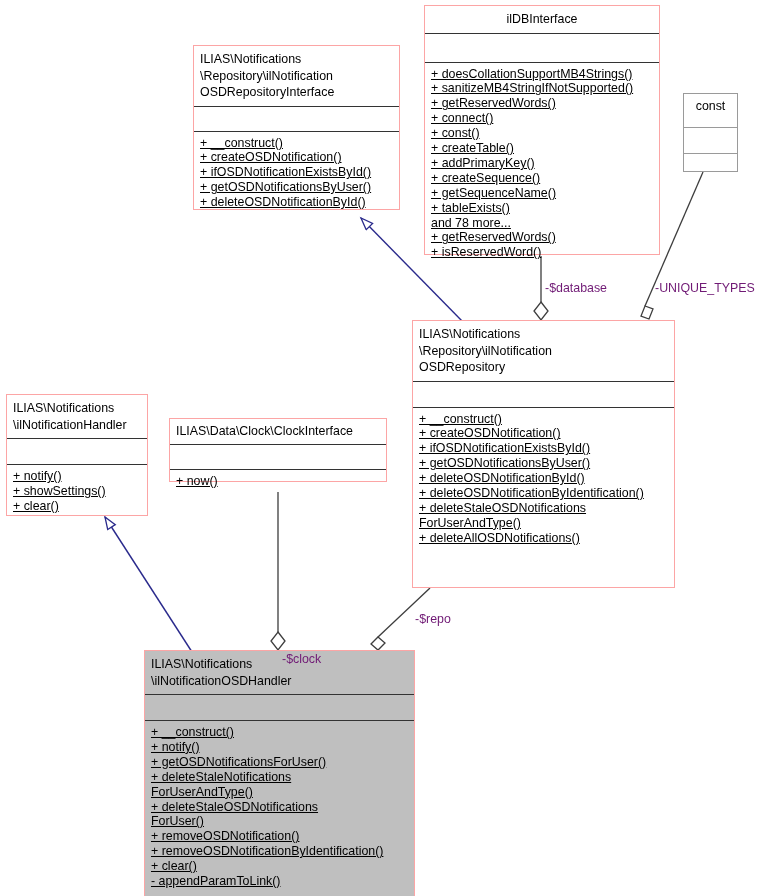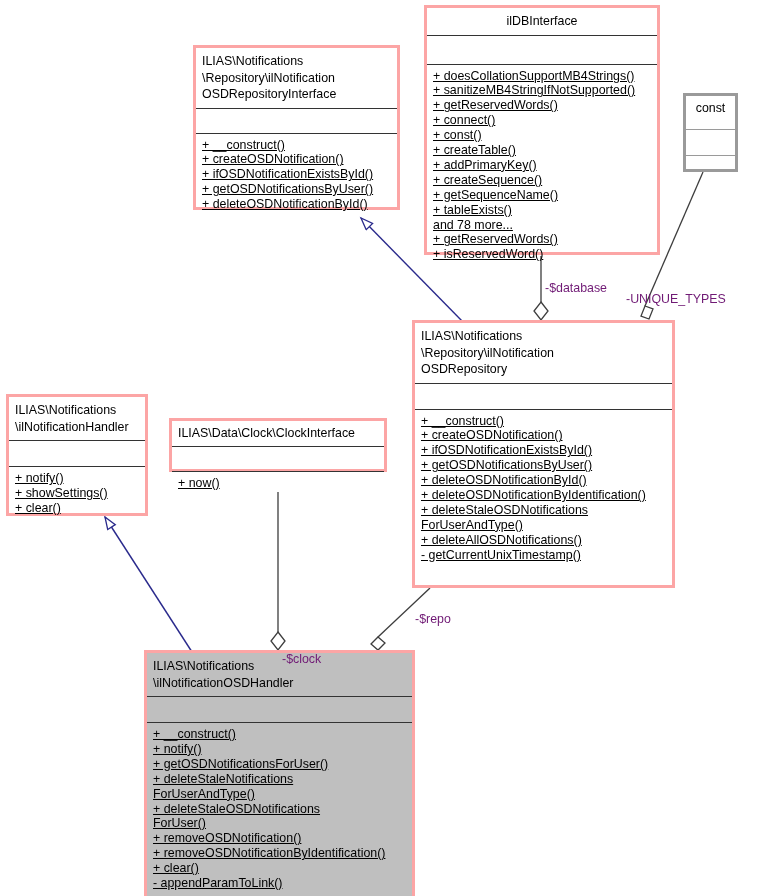--- a/index.html
+++ b/index.html
@@ -20,21 +20,21 @@
     left: 0;
     top: 0;
     width: 775px;
     height: 896px;
     pointer-events: none;
   }
   .umlbox {
     position: absolute;
     box-sizing: border-box;
     background: #ffffff;
-    border: 3px solid #fca5a5;
+    border: 1px solid #fca5a5;
     z-index: 5;
   }
   .umlbox.filled {
     background: #bfbfbf;
   }
   .umlbox.faint {
     border-color: #9a9a9a;
   }
   .sec {
     box-sizing: border-box;
@@ -165,36 +165,35 @@
     <div class="sec methods">
       <div class="mrow">+ __construct()</div>
       <div class="mrow">+ createOSDNotification()</div>
       <div class="mrow">+ ifOSDNotificationExistsById()</div>
       <div class="mrow">+ getOSDNotificationsByUser()</div>
       <div class="mrow">+ deleteOSDNotificationById()</div>
       <div class="mrow">+ deleteOSDNotificationByIdentification()</div>
       <div class="mrow">+ deleteStaleOSDNotifications
 ForUserAndType()</div>
       <div class="mrow">+ deleteAllOSDNotifications()</div>
-      <div class="mrow">- getCurrentUnixTimestamp()</div>
     </div>
   </div>
 
   <div class="umlbox" style="left:6px; top:394px; width:142px; height:122px;">
     <div class="sec title" style="text-align:left;">ILIAS\Notifications
 \ilNotificationHandler</div>
     <div class="sec attrs" style="height:26px;"></div>
     <div class="sec methods">
       <div class="mrow">+ notify()</div>
       <div class="mrow">+ showSettings()</div>
       <div class="mrow">+ clear()</div>
     </div>
   </div>
 
-  <div class="umlbox" style="left:169px; top:418px; width:218px; height:54px;">
+  <div class="umlbox" style="left:169px; top:418px; width:218px; height:64px;">
     <div class="sec title" style="text-align:left;padding-top:4px;padding-bottom:4px;">ILIAS\Data\Clock\ClockInterface</div>
     <div class="sec attrs" style="height:25px;"></div>
     <div class="sec methods">
       <div class="mrow">+ now()</div>
     </div>
   </div>
 
   <div class="umlbox filled" style="left:144px; top:650px; width:271px; height:246px; border-bottom:none;">
     <div class="sec title" style="text-align:left;">ILIAS\Notifications
         \ilNotificationOSDHandler</div>
@@ -209,19 +208,19 @@
 ForUser()</div>
       <div class="mrow">+ removeOSDNotification()</div>
       <div class="mrow">+ removeOSDNotificationByIdentification()</div>
       <div class="mrow">+ clear()</div>
       <div class="mrow">- appendParamToLink()</div>
     </div>
   </div>
 
   <div class="edge-label" style="left:545px; top:281px;">-$database</div>
 
-  <div class="edge-label" style="left:626px; top:281px;margin-top:11px;">-UNIQUE_TYPES</div>
+  <div class="edge-label" style="left:655px; top:281px;">-UNIQUE_TYPES</div>
 
   <div class="edge-label" style="left:282px; top:612px;margin-top:40px;">-$clock</div>
 
   <div class="edge-label" style="left:415px; top:612px;">-$repo</div>
 
 </div>
 
 </body></html>

